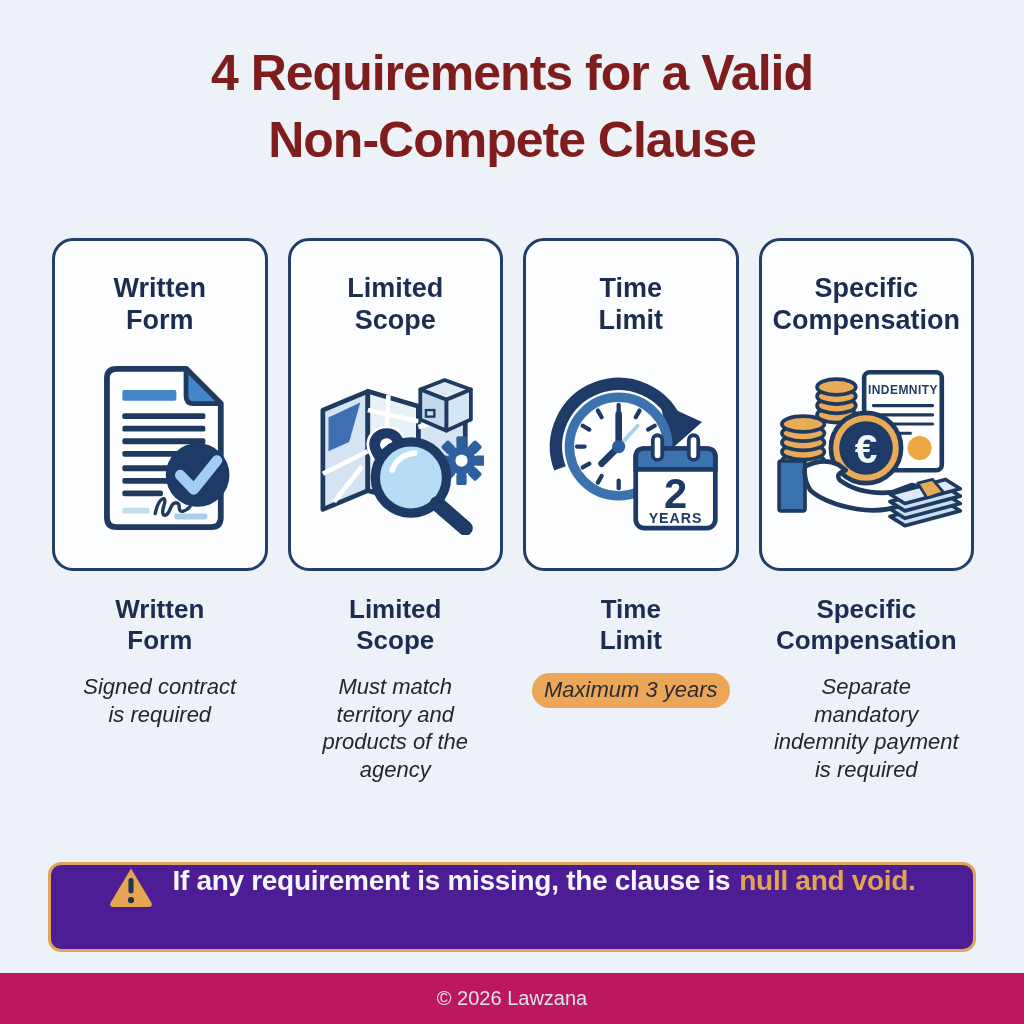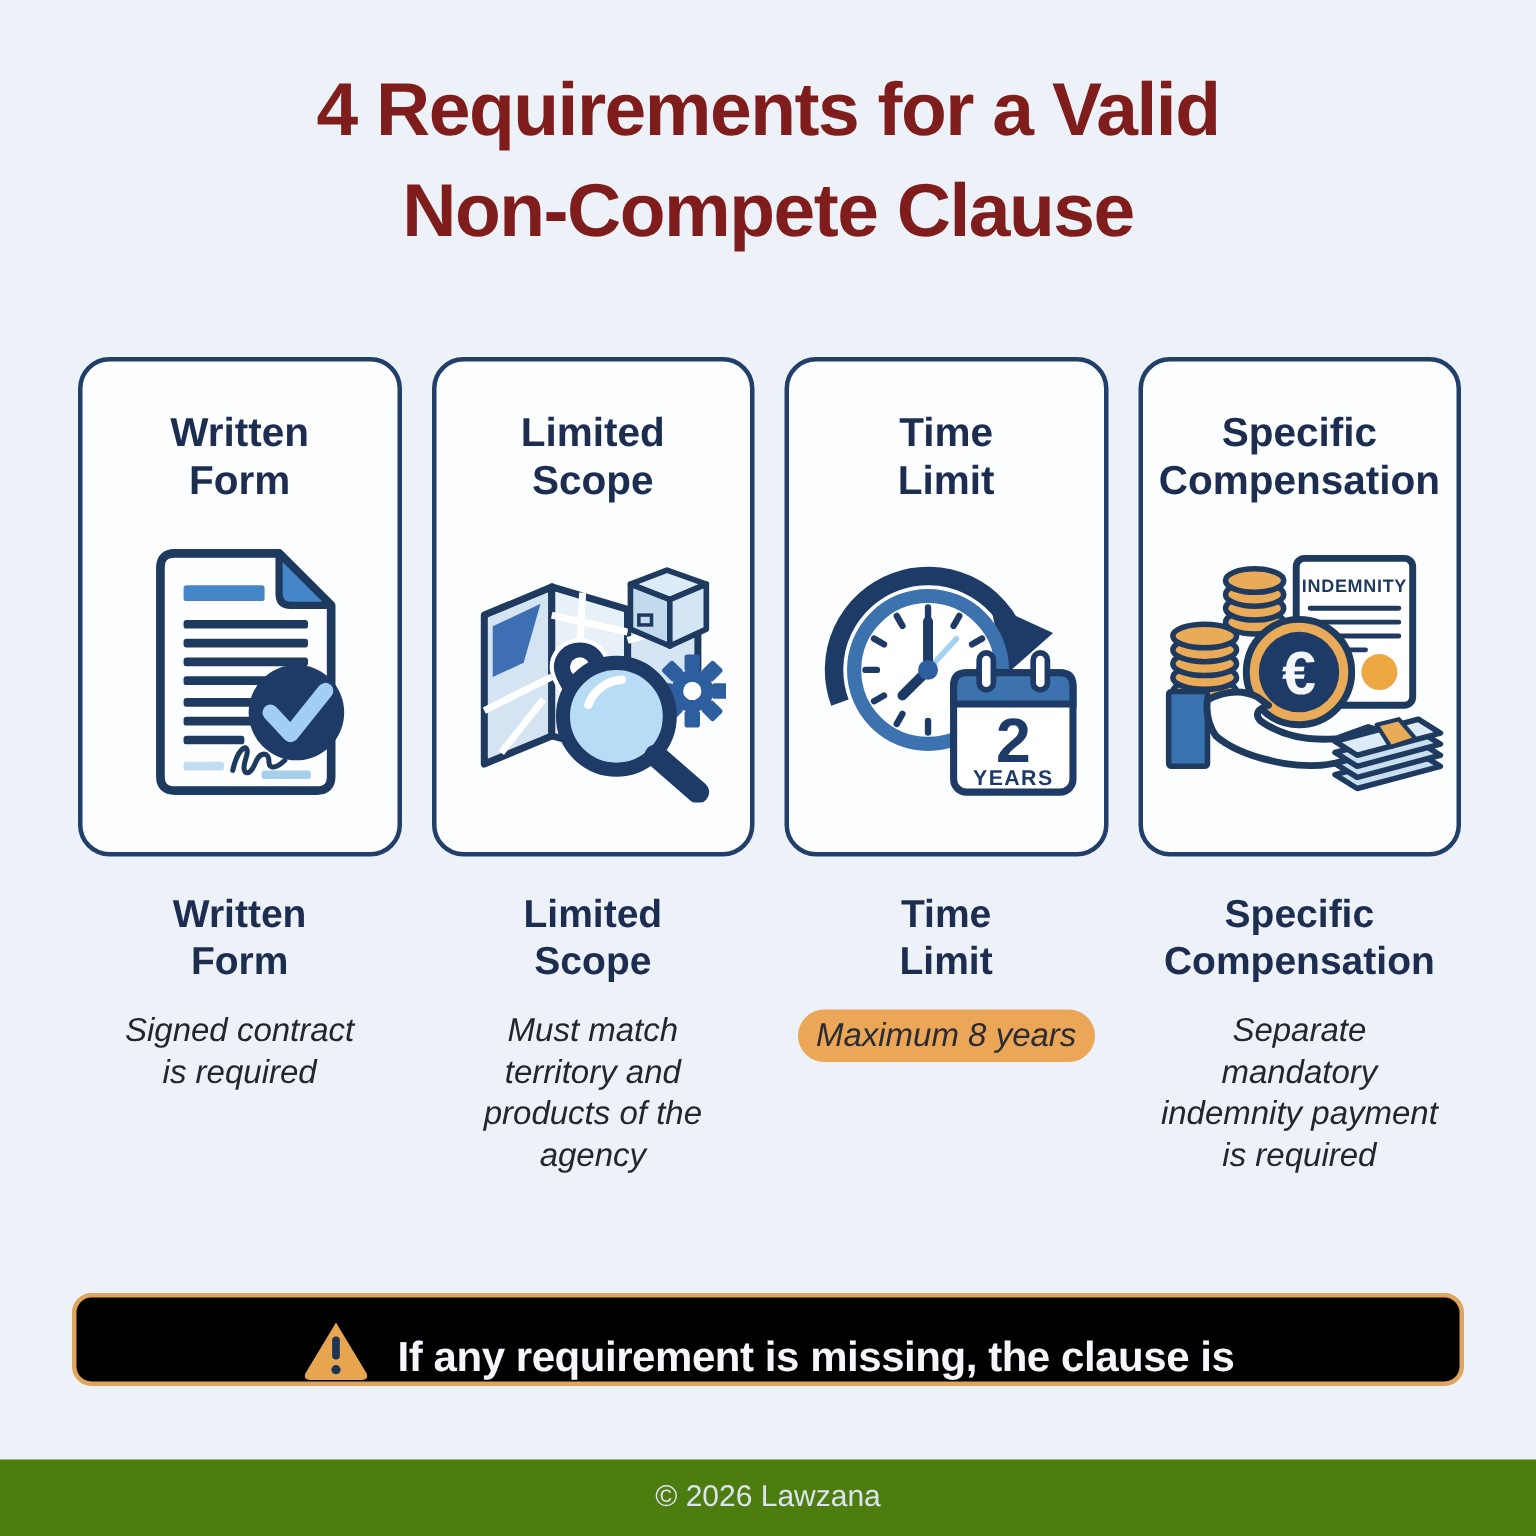--- a/index.html
+++ b/index.html
@@ -57,33 +57,33 @@
   }
   .detail-body .dline { display: block; }
   .pill {
     display: inline-block;
     background: #eba757; color: #2b2b33;
     border-radius: 18px; padding: 3px 12px 4px;
     margin-bottom: 2px;
   }
 
   .banner {
-    position: absolute; top: 862px; left: 48px; right: 48px; height: 62px;
-    background: #000000;
+    position: absolute; top: 862px; left: 48px; right: 48px; height: 90px;
+    background: #4c1d95;
     border: 3px solid #dfa55c;
     border-radius: 13px;
-    display: flex; align-items: flex-end; justify-content: center;
+    display: flex; align-items: flex-start; justify-content: center;
   }
   .banner-icon { margin-right: 18px; display: flex; }
   .banner-text { font-size: 28px; font-weight: bold; color: #f4f6fa; letter-spacing: -0.3px; }
   .banner-em { color: #e2a54f; margin-left: 9px; }
 
   .footer {
     position: absolute; left: 0; right: 0; bottom: 0; height: 51px;
-    background: #4d7c0f;
+    background: #be185d;
     display: flex; align-items: center; justify-content: center;
     color: #dbe3ee; font-size: 20px;
   }
 </style>
 </head>
 <body>
 
 <h1 class="title">
   <span>4 Requirements for a Valid</span>
   <span>Non-Compete Clause</span>
@@ -266,21 +266,21 @@
       <span class="dline">agency</span>
     </div>
   </div>
 
   <div class="detail">
     <div class="detail-title">
       <span>Time</span>
       <span>Limit</span>
     </div>
     <div class="detail-body">
-      <span class="pill">Maximum 8 years</span>
+      <span class="pill">Maximum 3 years</span>
     </div>
   </div>
 
   <div class="detail">
     <div class="detail-title">
       <span>Specific</span>
       <span>Compensation</span>
     </div>
     <div class="detail-body">
       <span class="dline">Separate</span>
@@ -293,17 +293,18 @@
 
 <div class="banner">
   <span class="banner-icon">
     <svg width="46" height="43" viewBox="0 0 54 50">
       <path d="M27 4 L51 44 Q53 49 47 49 H7 Q1 49 3 44 Z" fill="#e8a54f"></path>
       <rect x="24" y="15" width="6" height="18" rx="3" fill="#1e3356"></rect>
       <circle cx="27" cy="41" r="3.6" fill="#1e3356"></circle>
     </svg>
   </span>
   <span class="banner-text">If any requirement is missing, the clause is</span>
+  <span class="banner-text banner-em">null and void.</span>
 </div>
 
 <div class="footer">
   <span>© 2026 Lawzana</span>
 </div>
 
 </body></html>

